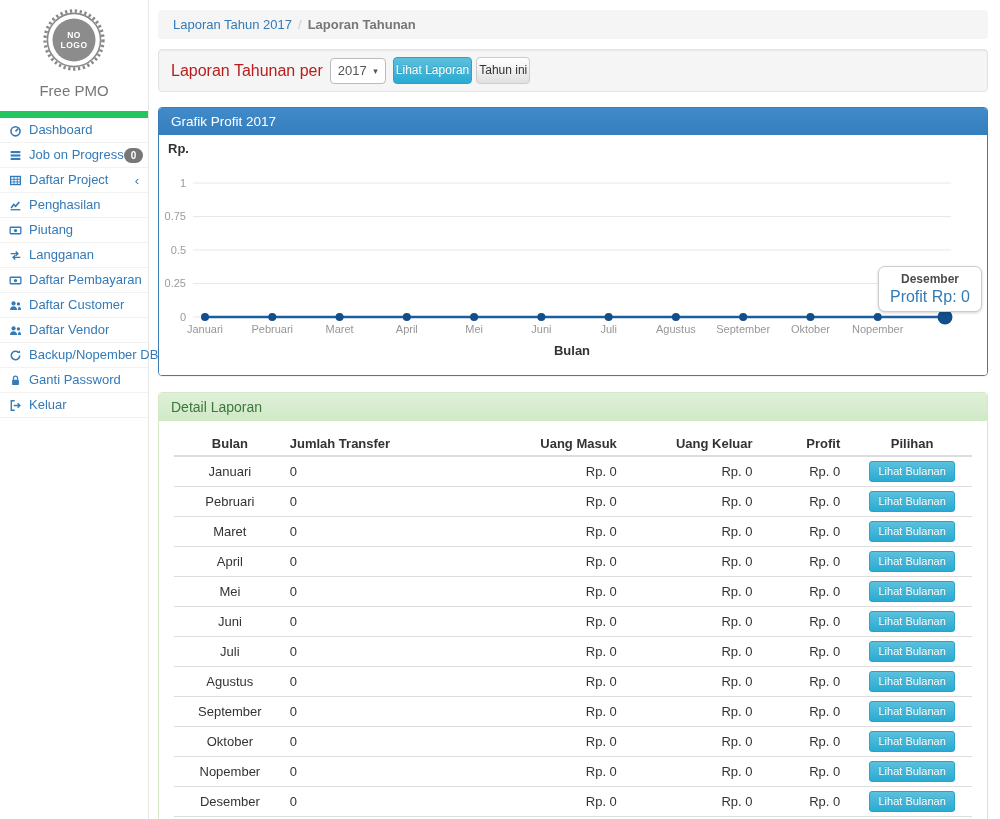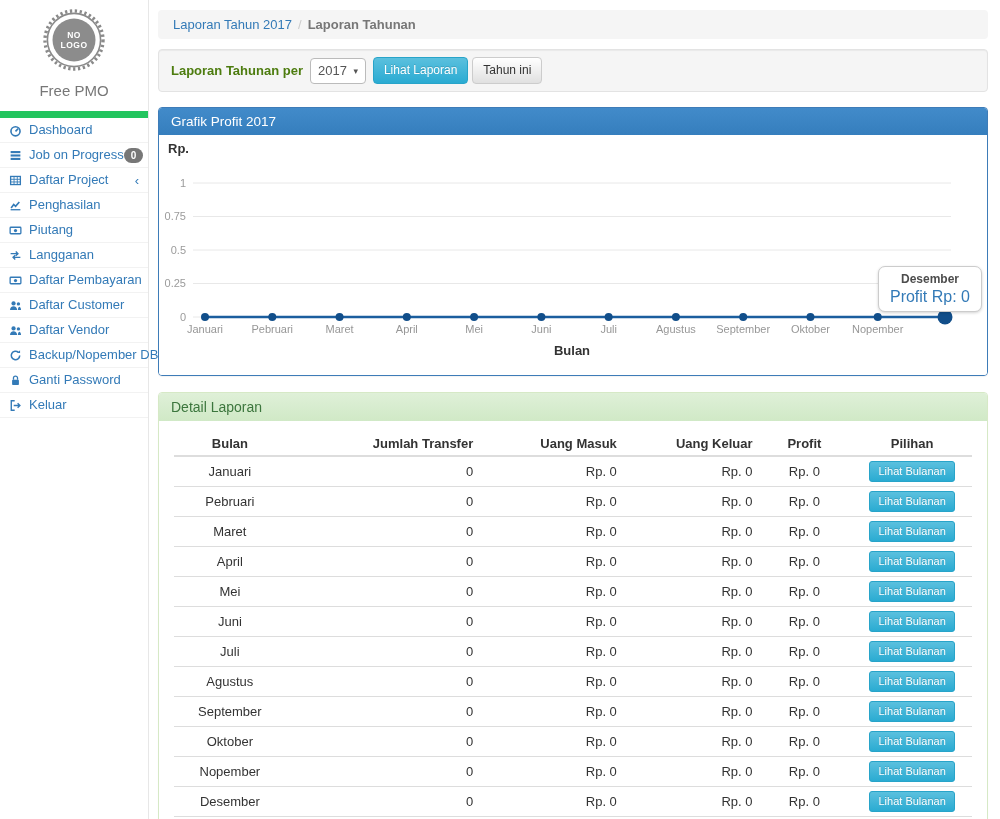--- a/index.html
+++ b/index.html
@@ -38,28 +38,28 @@
   }
   .breadcrumb a { color: #337ab7; }
   .breadcrumb .sep { margin: 0 6px; color: #ccc; }
   .breadcrumb .cur { color: #777; font-weight: bold; }
 
   .well-bar {
     background: #f5f5f5; border: 1px solid #e3e3e3; border-radius: 4px;
     box-shadow: inset 0 1px 1px rgba(0,0,0,.05);
     padding: 7px 12px; display: flex; align-items: center; margin-bottom: 15px;
   }
-  .filter-label { color: #4d7c0f; font-weight: bold; font-size: 13px; margin-right: 7px; }
+  .filter-label { color: #b91c1c; font-weight: normal; font-size: 16px; margin-right: 7px; }
   .select {
     background: #fff; border: 1px solid #bbb; border-radius: 4px;
     padding: 4px 7px; width: 56px; display: flex; justify-content: space-between; align-items: center;
     color: #555; cursor: pointer; margin-right: 7px; height: 26px;
   }
   .select .caret { color: #555; font-size: 9px; }
-  .btn { border-radius: 4px; font-family: inherit; font-size: 12px; padding: 5px 10px; cursor: pointer; line-height: 15px; }
+  .btn { border-radius: 4px; font-family: inherit; font-size: 12px; padding: 5px 2px; cursor: pointer; line-height: 15px; }
   .btn-info {
     color: #fff; border: 1px solid #28a4c9;
     background: linear-gradient(to bottom, #5bc0de 0%, #2aabd2 100%);
     text-shadow: 0 -1px 0 rgba(0,0,0,.15);
   }
   .btn-default {
     color: #333; border: 1px solid #ccc;
     background: linear-gradient(to bottom, #fff 0%, #e0e0e0 100%);
     margin-left: 4px;
   }
@@ -91,24 +91,24 @@
   .tt-value { color: #337ab7; font-size: 16px; margin-top: 2px; }
 
   
   .table-body { padding: 11px 15px 14px; }
   table { width: 100%; border-collapse: collapse; }
   th, td { padding: 4px; font-size: 13px; }
   thead th { border-bottom: 2px solid #ddd; }
   tbody td, tfoot td { border-top: 1px solid #ddd; }
   tfoot td { font-weight: bold; }
   .c-bulan  { width: 14%; text-align: center; }
-  .c-jumlah { width: 24%; text-align: right; }
+  .c-jumlah { width: 24%; text-align: left; }
   .c-masuk  { width: 19%; text-align: right; padding-right: 12px; }
   .c-keluar { width: 17%; text-align: right; padding-right: 12px; }
-  .c-profit { width: 11%; text-align: center; padding-right: 12px; }
+  .c-profit { width: 11%; text-align: right; padding-right: 12px; }
   .c-aksi   { width: 15%; text-align: center; }
 </style>
 </head>
 <body>
 
 <svg width="0" height="0" style="position:absolute" aria-hidden="true">
   <defs>
     <symbol id="i-dashboard" viewBox="0 0 16 16">
       <circle cx="8" cy="9" r="5.6" fill="none" stroke="currentColor" stroke-width="2"></circle>
       <path d="M8 9L11.3 5.7" stroke="currentColor" stroke-width="2" fill="none"></path>

